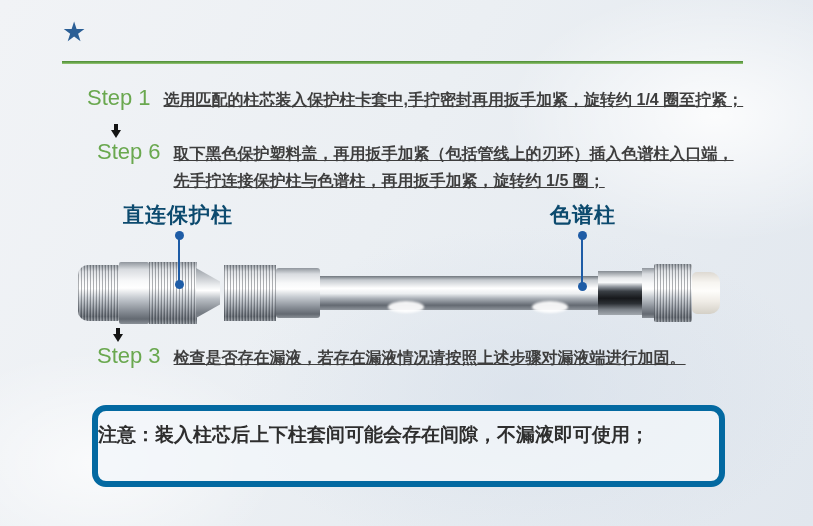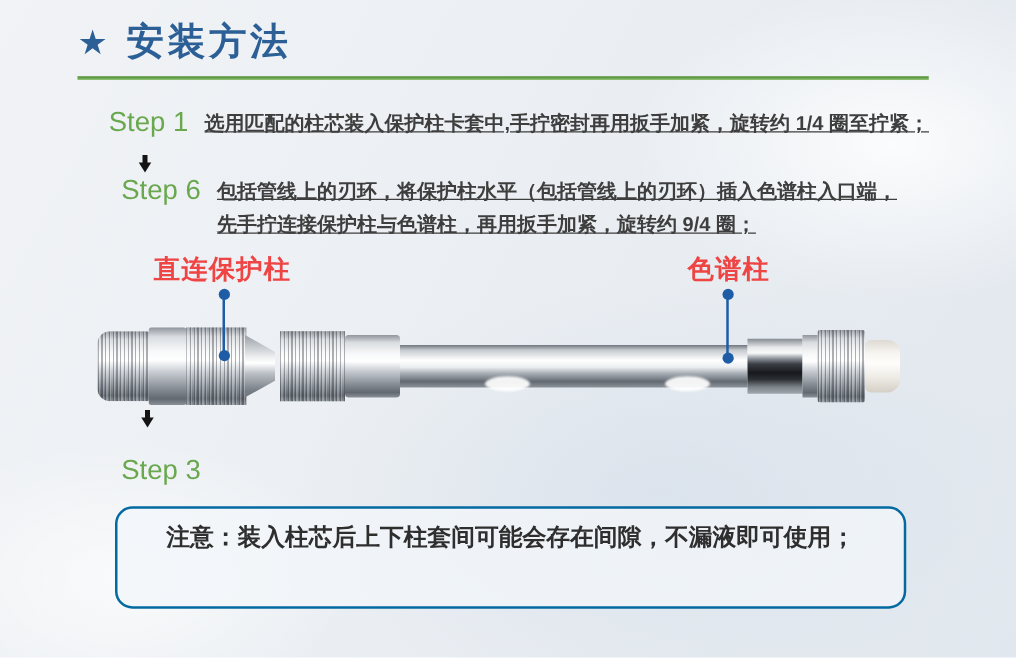--- a/index.html
+++ b/index.html
@@ -23,30 +23,30 @@
   .title-divider { position:absolute; left:62px; top:61px; width:681px; height:3px;
     background:linear-gradient(180deg,#4f8a35 0%, #6aa84f 55%, #9cc67c 100%); }
 
   
   .step { position:absolute; display:flex; align-items:flex-start; gap:13px; }
   .step-label { font-size:22px; color:#6aa84f; font-weight:500; line-height:26px; white-space:nowrap; }
   .step-text { font-size:16px; color:#3e3e3e; font-weight:600; line-height:27px; padding-top:1px;text-decoration:underline; }
   .step-text div { white-space:nowrap; }
   #step-1 { left:87px; top:85px; }
   #step-2 { left:97px; top:139px; }
-  #step-3 { left:97px; top:343px;margin-top:20px; }
+  #step-3 { left:97px; top:343px; }
 
   .down-arrow { position:absolute; width:0; height:0;
     border-left:5px solid transparent; border-right:5px solid transparent; border-top:8px solid #141414; }
   .down-arrow::before { content:''; position:absolute; left:-2px; top:-14px; width:4px; height:7px; background:#141414; }
   #arrow-1 { left:111px; top:130px; }
   #arrow-2 { left:113px; top:334px; }
 
   
-  .col-label { position:absolute; font-size:21px; font-weight:bold; color:#ef4444; letter-spacing:1px; }
+  .col-label { position:absolute; font-size:21px; font-weight:bold; color:#0c4a6e; letter-spacing:1px; }
   #label-guard { left:123px; top:201px; }
   #label-column { left:550px; top:201px; }
   .pointer { position:absolute; width:2px; background:#1e5ca6; z-index:5; }
   .pointer::before, .pointer::after { content:''; position:absolute; left:-3.5px; width:9px; height:9px;
     border-radius:50%; background:#1e5ca6; }
   .pointer::before { top:-7px; } .pointer::after { bottom:-7px; }
   #pointer-left { left:178px; top:238px; height:44px; }
   #pointer-right { left:581px; top:238px; height:46px; }
 
   
@@ -73,50 +73,49 @@
   #glint-1 { left:68px; } #glint-2 { left:212px; }
   #hex-dark      { left:598px; top:271px; width:44px; height:44px;
                    background:linear-gradient(180deg,#858b92 0%,#e8eaec 16%,#f8f9fa 26%,#8d939a 36%,#3a3f45 46%,#17191c 62%,#2c3035 74%,#7d838a 88%,#a2a8ae 100%); }
   #end-collar    { left:642px; top:268px; width:12px; height:50px; }
   #end-knurled   { left:654px; top:264px; width:38px; height:58px; border-radius:2px; }
   #ptfe-plug     { left:692px; top:272px; width:28px; height:42px; border-radius:5px 10px 10px 5px;
                    background:linear-gradient(180deg,#ddd9d2 0%,#f7f5f1 25%,#fefdfb 45%,#efece6 70%,#d4d0c7 100%); }
 
   
   .note-box { position:absolute; left:92px; top:405px; width:633px; height:82px;
-    border:2px solid #0369a1; border-radius:14px;
+    border:6px solid #0369a1; border-radius:14px;
     background:rgba(242,246,250,0.78);
-    text-align:center; font-size:19px; font-weight:bold; color:#2e2e2e;
+    font-size:19px; font-weight:bold; color:#2e2e2e;
     line-height:33px; padding-top:7px; }
 </style>
 </head>
 <body>
 
 <div class="page">
 
   <div class="title-row">
     <span class="title-star">★</span>
-    <span class="page-title">安装方法</span>
   </div>
   <div class="title-divider"></div>
 
   <div class="step" id="step-1">
     <span class="step-label">Step 1</span>
     <div class="step-text">
       <div>选用匹配的柱芯装入保护柱卡套中,手拧密封再用扳手加紧，旋转约 1/4 圈至拧紧；</div>
     </div>
   </div>
 
   <div class="down-arrow" id="arrow-1"></div>
 
   <div class="step" id="step-2">
     <span class="step-label">Step 6</span>
     <div class="step-text">
-      <div>包括管线上的刃环，将保护柱水平（包括管线上的刃环）插入色谱柱入口端，</div>
-      <div>先手拧连接保护柱与色谱柱，再用扳手加紧，旋转约 9/4 圈；</div>
+      <div>取下黑色保护塑料盖，再用扳手加紧（包括管线上的刃环）插入色谱柱入口端，</div>
+      <div>先手拧连接保护柱与色谱柱，再用扳手加紧，旋转约 1/5 圈；</div>
     </div>
   </div>
 
   <div class="col-label" id="label-guard">直连保护柱</div>
   <div class="col-label" id="label-column">色谱柱</div>
   <div class="pointer" id="pointer-left"></div>
   <div class="pointer" id="pointer-right"></div>
 
   <div>
     <div class="col-part knurl" id="guard-end-cap"></div>
@@ -133,20 +132,21 @@
     <div class="col-part metal" id="end-collar"></div>
     <div class="col-part knurl" id="end-knurled"></div>
     <div class="col-part" id="ptfe-plug"></div>
   </div>
 
   <div class="down-arrow" id="arrow-2"></div>
 
   <div class="step" id="step-3">
     <span class="step-label">Step 3</span>
     <div class="step-text">
+      <div>检查是否存在漏液，若存在漏液情况请按照上述步骤对漏液端进行加固。</div>
     </div>
   </div>
 
   <div class="note-box">
     <div>注意：装入柱芯后上下柱套间可能会存在间隙，不漏液即可使用；</div>
   </div>
 
 </div>
 
 </body></html>

